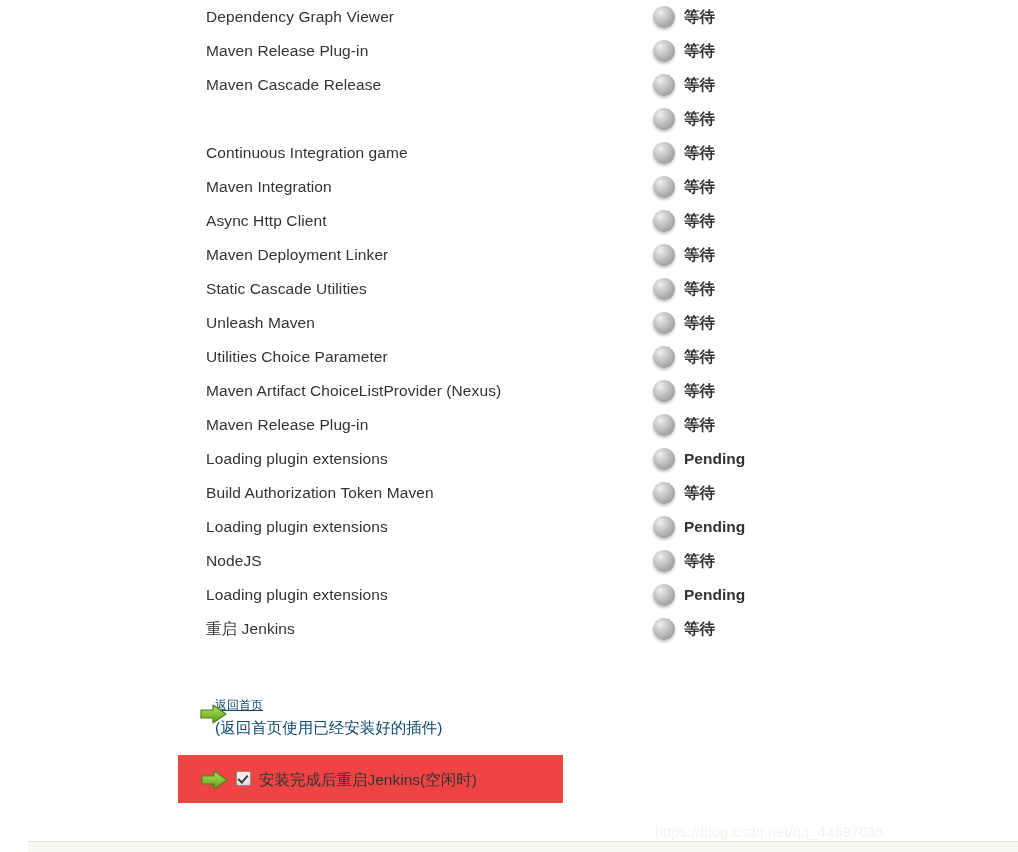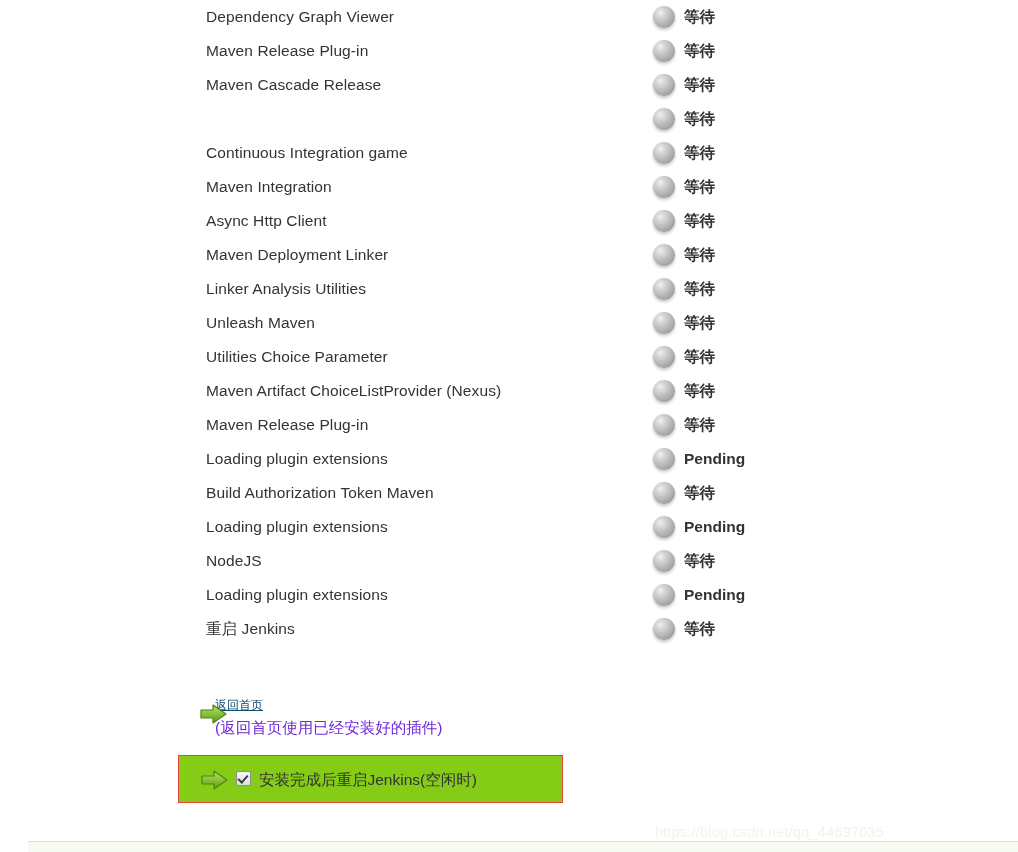--- a/index.html
+++ b/index.html
@@ -100,35 +100,35 @@
   .home-link {
     display: inline-block;
     font-size: 12px;
     color: #0c4a6e;
     text-decoration: underline;
     line-height: 22px;
     cursor: pointer;
   }
   .home-note {
     font-size: 15.5px;
-    color: #6d28d9;
+    color: #0c4a6e;
     line-height: 22px;
     display: block;
     margin-top: 1px;
   }
 
   .restart-box {
     position: absolute;
     left: 0px;
     top: 61px;
     width: 385px;
     height: 48px;
     border: 1px solid #e8453c;
     box-sizing: border-box;
-    background: #84cc16;
+    background: #ef4444;
   }
   .restart-inner {
     position: relative;
     height: 48px;
     display: flex;
     align-items: center;
     padding-left: 58px;
   }
   .restart-inner .arrow-icon {
     left: 22px;
@@ -250,21 +250,21 @@
         </div>
       </div>
       <div class="install-row">
         <div class="plugin-name">Maven Deployment Linker</div>
         <div class="status-cell">
           <span class="status-orb"></span>
           <span class="status-text">等待</span>
         </div>
       </div>
       <div class="install-row">
-        <div class="plugin-name">Linker Analysis Utilities</div>
+        <div class="plugin-name">Static Cascade Utilities</div>
         <div class="status-cell">
           <span class="status-orb"></span>
           <span class="status-text">等待</span>
         </div>
       </div>
       <div class="install-row">
         <div class="plugin-name">Unleash Maven</div>
         <div class="status-cell">
           <span class="status-orb"></span>
           <span class="status-text">等待</span>

